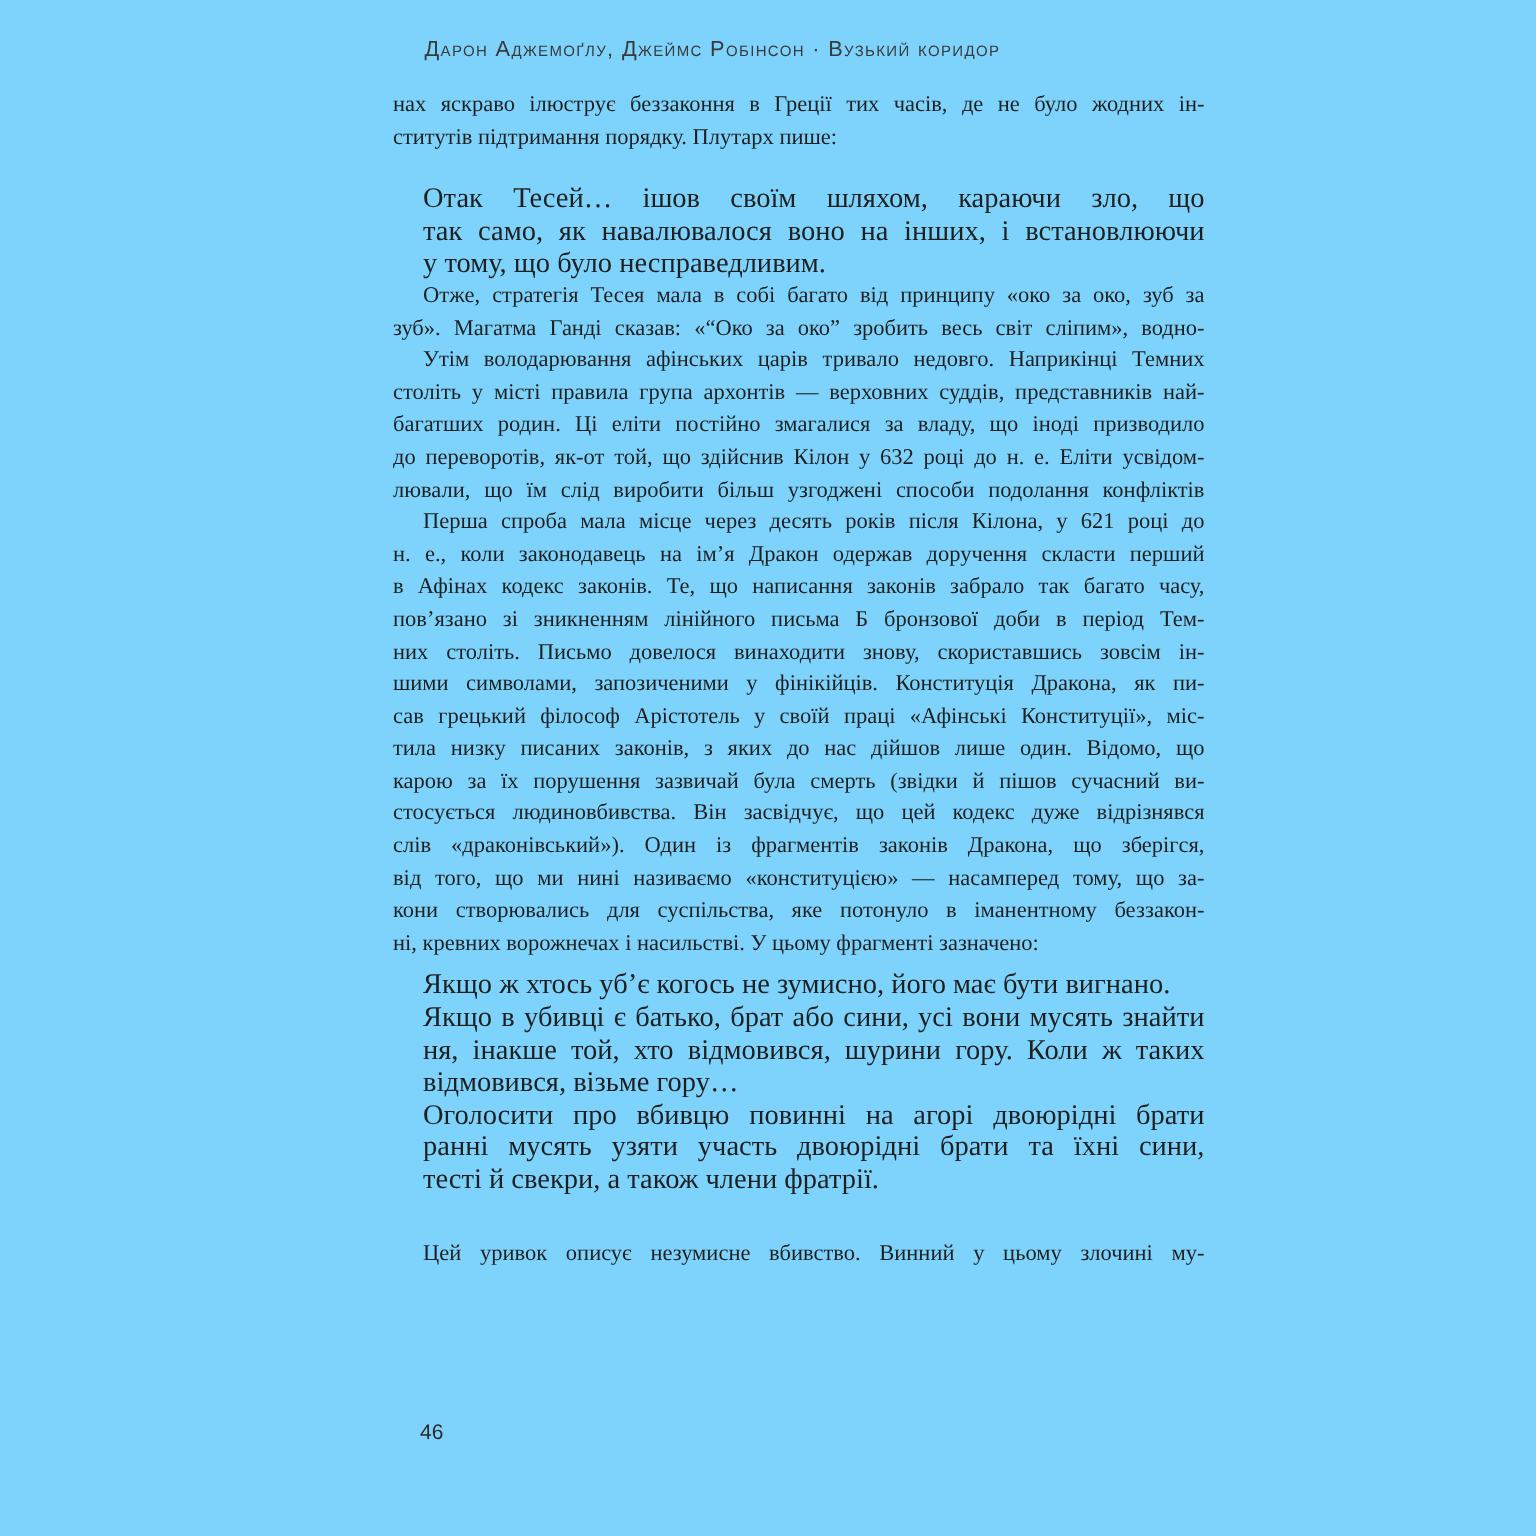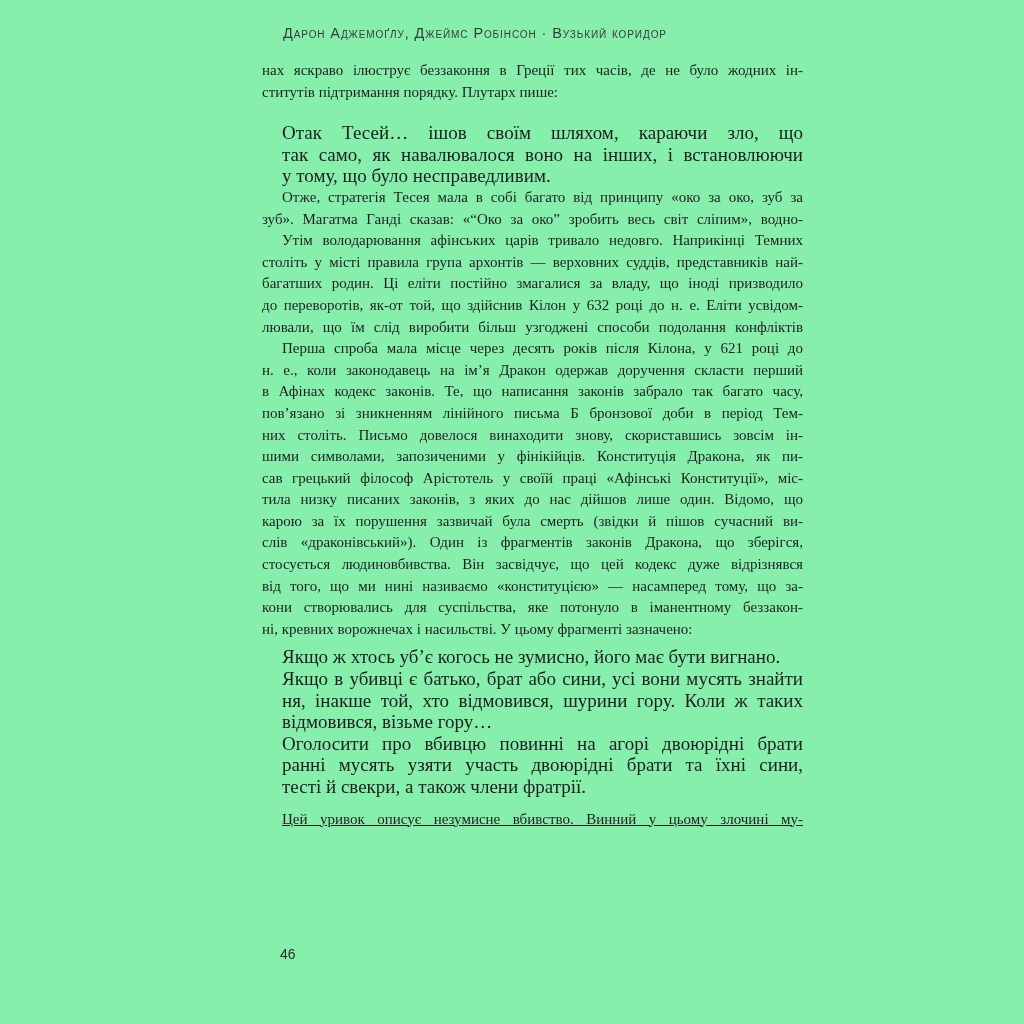--- a/index.html
+++ b/index.html
@@ -4,21 +4,21 @@
 <style>
   html, body {
     margin: 0;
     padding: 0;
     background: #fefefe;
   }
   .page {
     position: relative;
     width: 1024px;
     height: 1024px;
-    background: #86efac;
+    background: #7dd3fc;
     font-family: "Liberation Serif", serif;
     color: #1f1f1f;
     overflow: hidden;
   }
   .running-header {
     position: absolute;
     left: 283px;
     top: 25px;
     font-family: "Liberation Sans", sans-serif;
     font-variant: small-caps;
@@ -32,21 +32,21 @@
     position: absolute;
     left: 262px;
     top: 60px;
     width: 541px;
   }
   .block { margin: 0; }
   
   .text-column .block:nth-child(2) { margin-top: 19px; }
   .text-column .block:nth-child(3) { margin-top: 0; }
   .text-column .block:nth-child(6) { margin-top: 6px; }
-  .text-column .block:nth-child(7) { margin-top: 11px; text-decoration: underline; }
+  .text-column .block:nth-child(7) { margin-top: 28px; }
 
   .line {
     height: 21.6px;
     line-height: 21.6px;
     font-size: 15px;
     overflow: hidden;
     white-space: normal;
   }
   .line.j {
     text-align: justify;
@@ -99,22 +99,22 @@
       <div class="block paragraph indent">
         <div class="line j">Перша спроба мала місце через десять років після Кілона, у 621 році до</div>
         <div class="line j">н. е., коли законодавець на ім’я Дракон одержав доручення скласти перший</div>
         <div class="line j">в Афінах кодекс законів. Те, що написання законів забрало так багато часу,</div>
         <div class="line j">пов’язано зі зникненням лінійного письма Б бронзової доби в період Тем-</div>
         <div class="line j">них століть. Письмо довелося винаходити знову, скориставшись зовсім ін-</div>
         <div class="line j">шими символами, запозиченими у фінікійців. Конституція Дракона, як пи-</div>
         <div class="line j">сав грецький філософ Арістотель у своїй праці «Афінські Конституції», міс-</div>
         <div class="line j">тила низку писаних законів, з яких до нас дійшов лише один. Відомо, що</div>
         <div class="line j">карою за їх порушення зазвичай була смерть (звідки й пішов сучасний ви-</div>
+        <div class="line j">стосується людиновбивства. Він засвідчує, що цей кодекс дуже відрізнявся</div>
         <div class="line j">слів «драконівський»). Один із фрагментів законів Дракона, що зберігся,</div>
-        <div class="line j">стосується людиновбивства. Він засвідчує, що цей кодекс дуже відрізнявся</div>
         <div class="line j">від того, що ми нині називаємо «конституцією» — насамперед тому, що за-</div>
         <div class="line j">кони створювались для суспільства, яке потонуло в іманентному беззакон-</div>
         <div class="line l">ні, кревних ворожнечах і насильстві. У цьому фрагменті зазначено:</div>
       </div>
       <div class="block quote">
         <div class="line l">Якщо ж хтось уб’є когось не зумисно, його має бути вигнано.</div>
         <div class="line j">Якщо в убивці є батько, брат або сини, усі вони мусять знайти примирен-</div>
         <div class="line j">ня, інакше той, хто відмовився, шурини гору. Коли ж таких немає, прими-</div>
         <div class="line l">відмовився, візьме гору…</div>
         <div class="line j">Оголосити про вбивцю повинні на агорі двоюрідні брати вбитого. У пока-</div>

